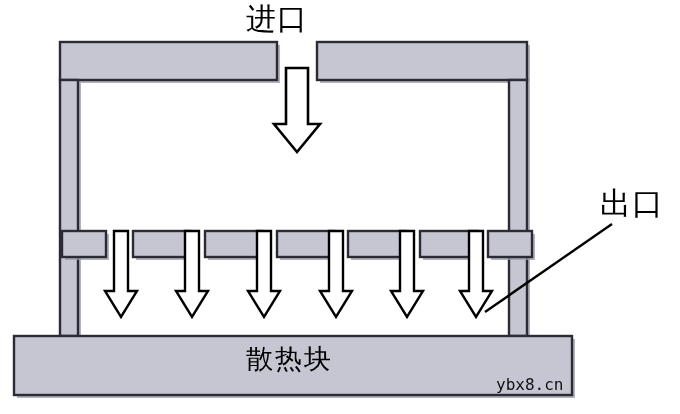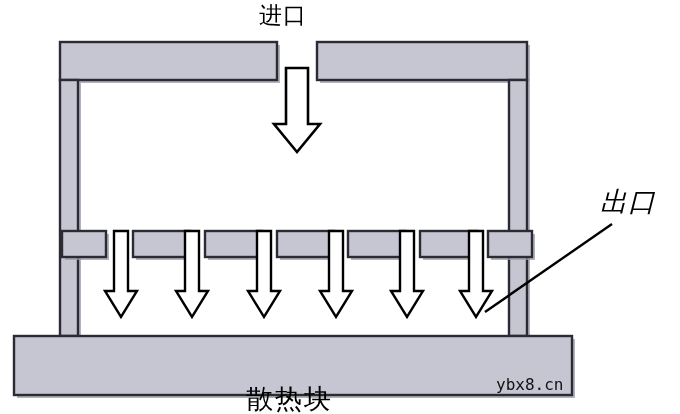--- a/index.html
+++ b/index.html
@@ -25,38 +25,36 @@
     height: 414px;
   }
   .label-text {
     position: absolute;
     font-family: "DejaVu Sans", sans-serif;
     color: #000000;
     white-space: nowrap;
     line-height: 1;
   }
   #label-inlet {
-    left: 259px;
+    left: 246px;
     top: 4px;
-    font-size: 23px;
+    font-size: 30px;
     letter-spacing: 1px;
   }
   #label-outlet {
     left: 600px;
     top: 188px;
-    font-size: 27px;
+    font-size: 31px;
     letter-spacing: 1px;
-    font-style: italic;
   }
   #label-heatsink {
     left: 246px;
     top: 345px;
     font-size: 27px;
     letter-spacing: 2px;
-    margin-top: 40px;
   }
   #watermark {
     position: absolute;
     left: 496px;
     top: 375px;
     font-family: "DejaVu Sans Mono", monospace;
     font-size: 16px;
     color: #111111;
     letter-spacing: 0px;
     white-space: nowrap;

